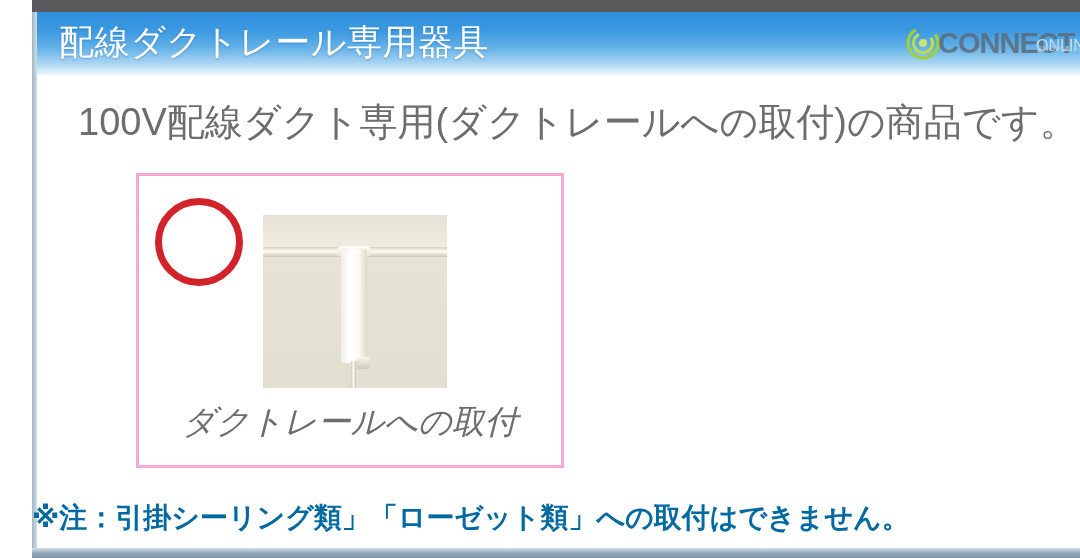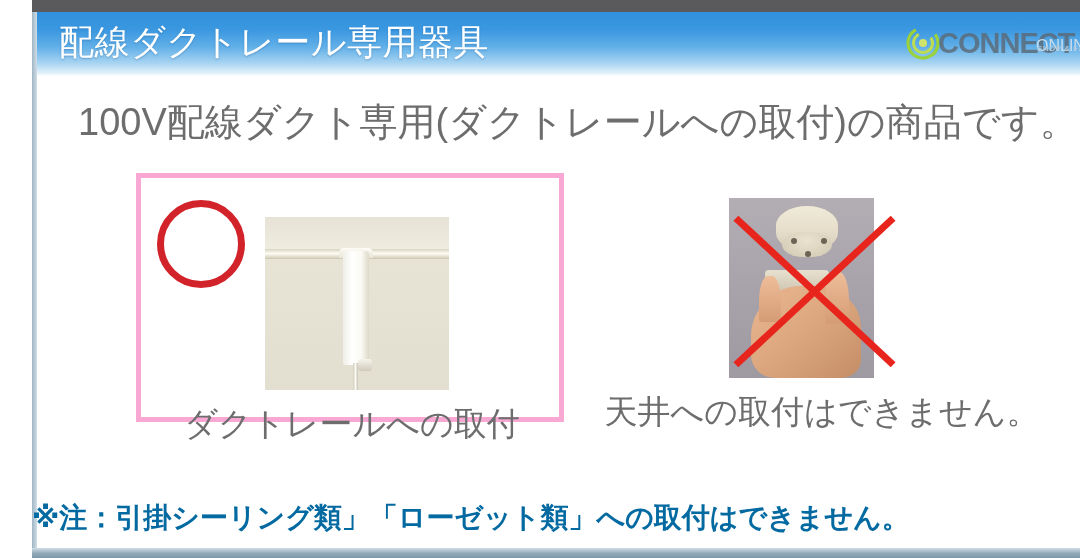--- a/index.html
+++ b/index.html
@@ -142,24 +142,25 @@
     font-weight: 500;
     white-space: nowrap;
   }
 
   
   .ok-panel {
     position: absolute;
     left: 104px;
     top: 173px;
     width: 428px;
-    height: 249px;
-    border: 5px solid #f9a8d4;
+    height: 295px;
+    border: 3px solid #f9a8d4;
     box-sizing: border-box;
     background: #ffffff;
+    font-style: italic;
   }
   .ok-circle {
     position: absolute;
     left: 16px;
     top: 22px;
     width: 88px;
     height: 88px;
     border: 7px solid #d2232a;
     border-radius: 50%;
     box-sizing: border-box;
@@ -386,34 +387,16 @@
       <div class="rail-bar"></div>
       <div class="rail-adapter-top"></div>
       <div class="rail-adapter"></div>
       <div class="rail-knob"></div>
       <div class="rail-stem"></div>
     </div>
 
     <div class="ok-caption">ダクトレールへの取付</div>
   </div>
 
-  <div class="ng-panel">
-    <div class="ng-photo">
-      <div class="ng-ceiling"></div>
-      <div class="ng-rosette"></div>
-      <div class="ng-rosette-face"></div>
-      <div class="ng-hole" style="left:62px;top:40px;"></div>
-      <div class="ng-hole" style="left:92px;top:40px;"></div>
-      <div class="ng-hole" style="left:76px;top:53px;"></div>
-      <div class="ng-plug"></div>
-      <div class="ng-hand"></div>
-      <div class="ng-finger" style="left:30px;top:78px;width:22px;height:46px;"></div>
-      <div class="ng-finger" style="left:96px;top:74px;width:24px;height:52px;"></div>
-    </div>
-    <div class="ng-cross-a"></div>
-    <div class="ng-cross-b"></div>
-
-    <div class="ng-caption">天井への取付はできません。</div>
-  </div>
 
   <div class="warning">※注：引掛シーリング類」「ローゼット類」への取付はできません。</div>
 
 </div>
 
 </body></html>

